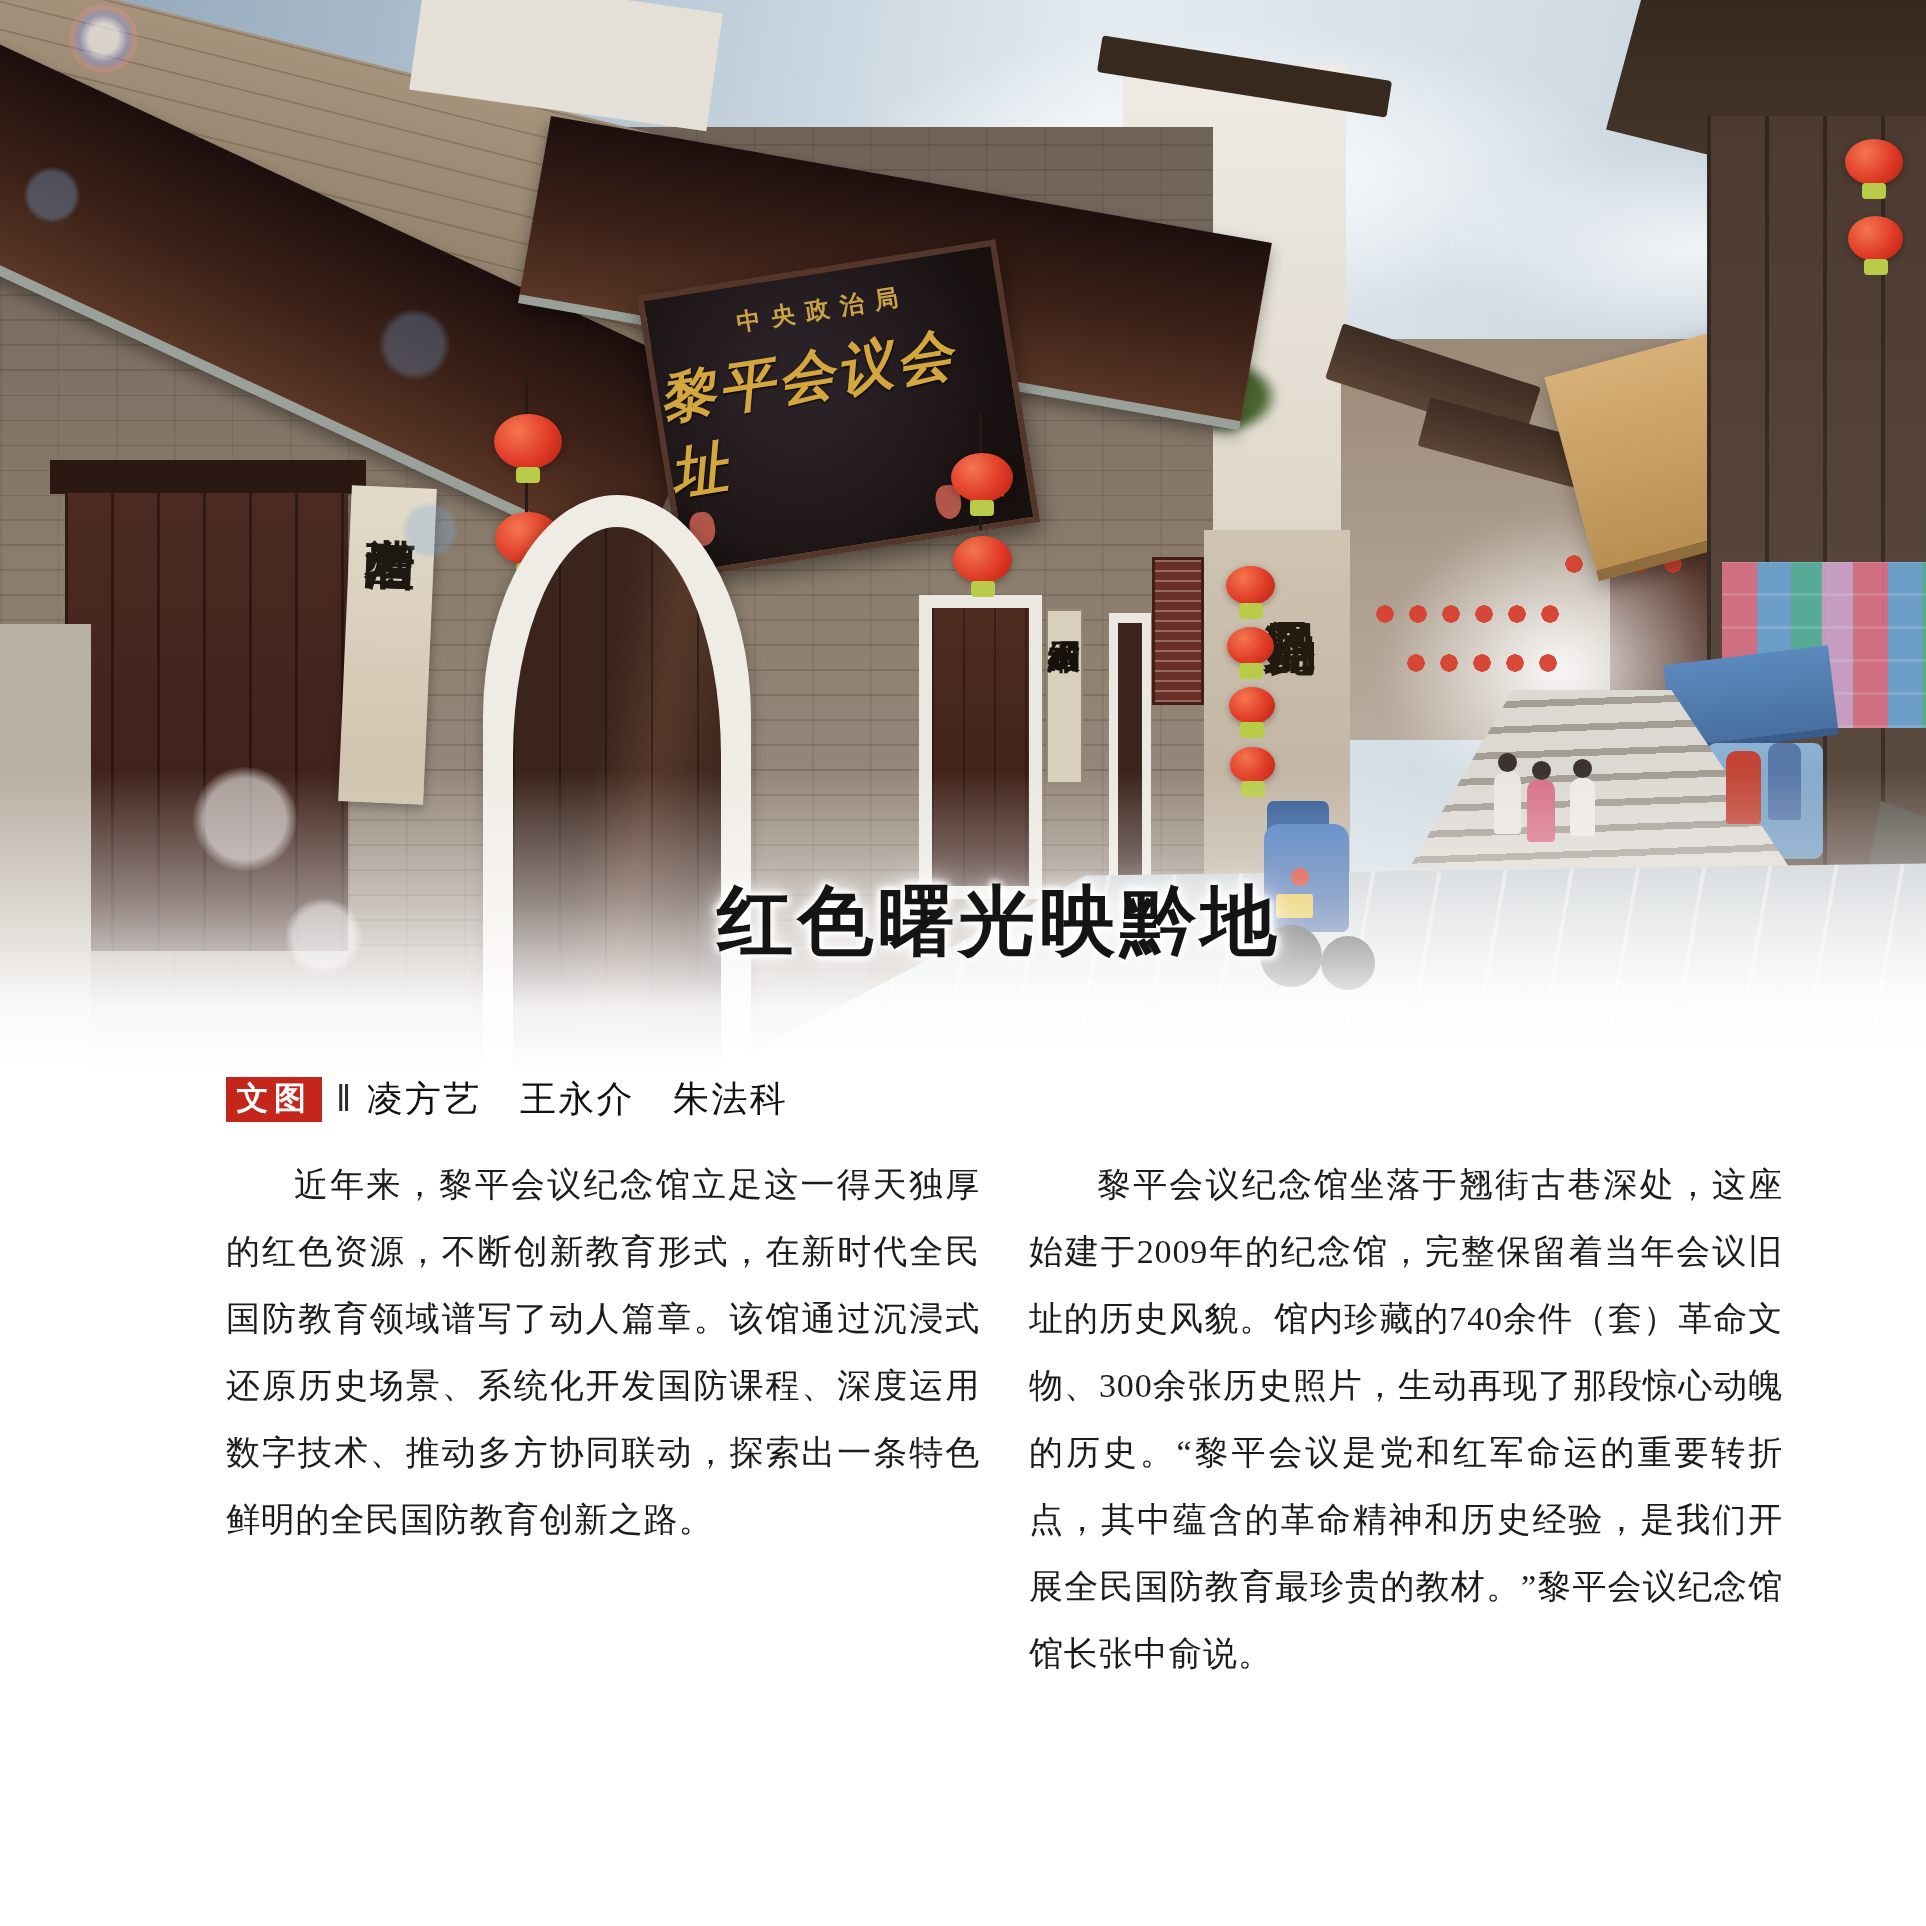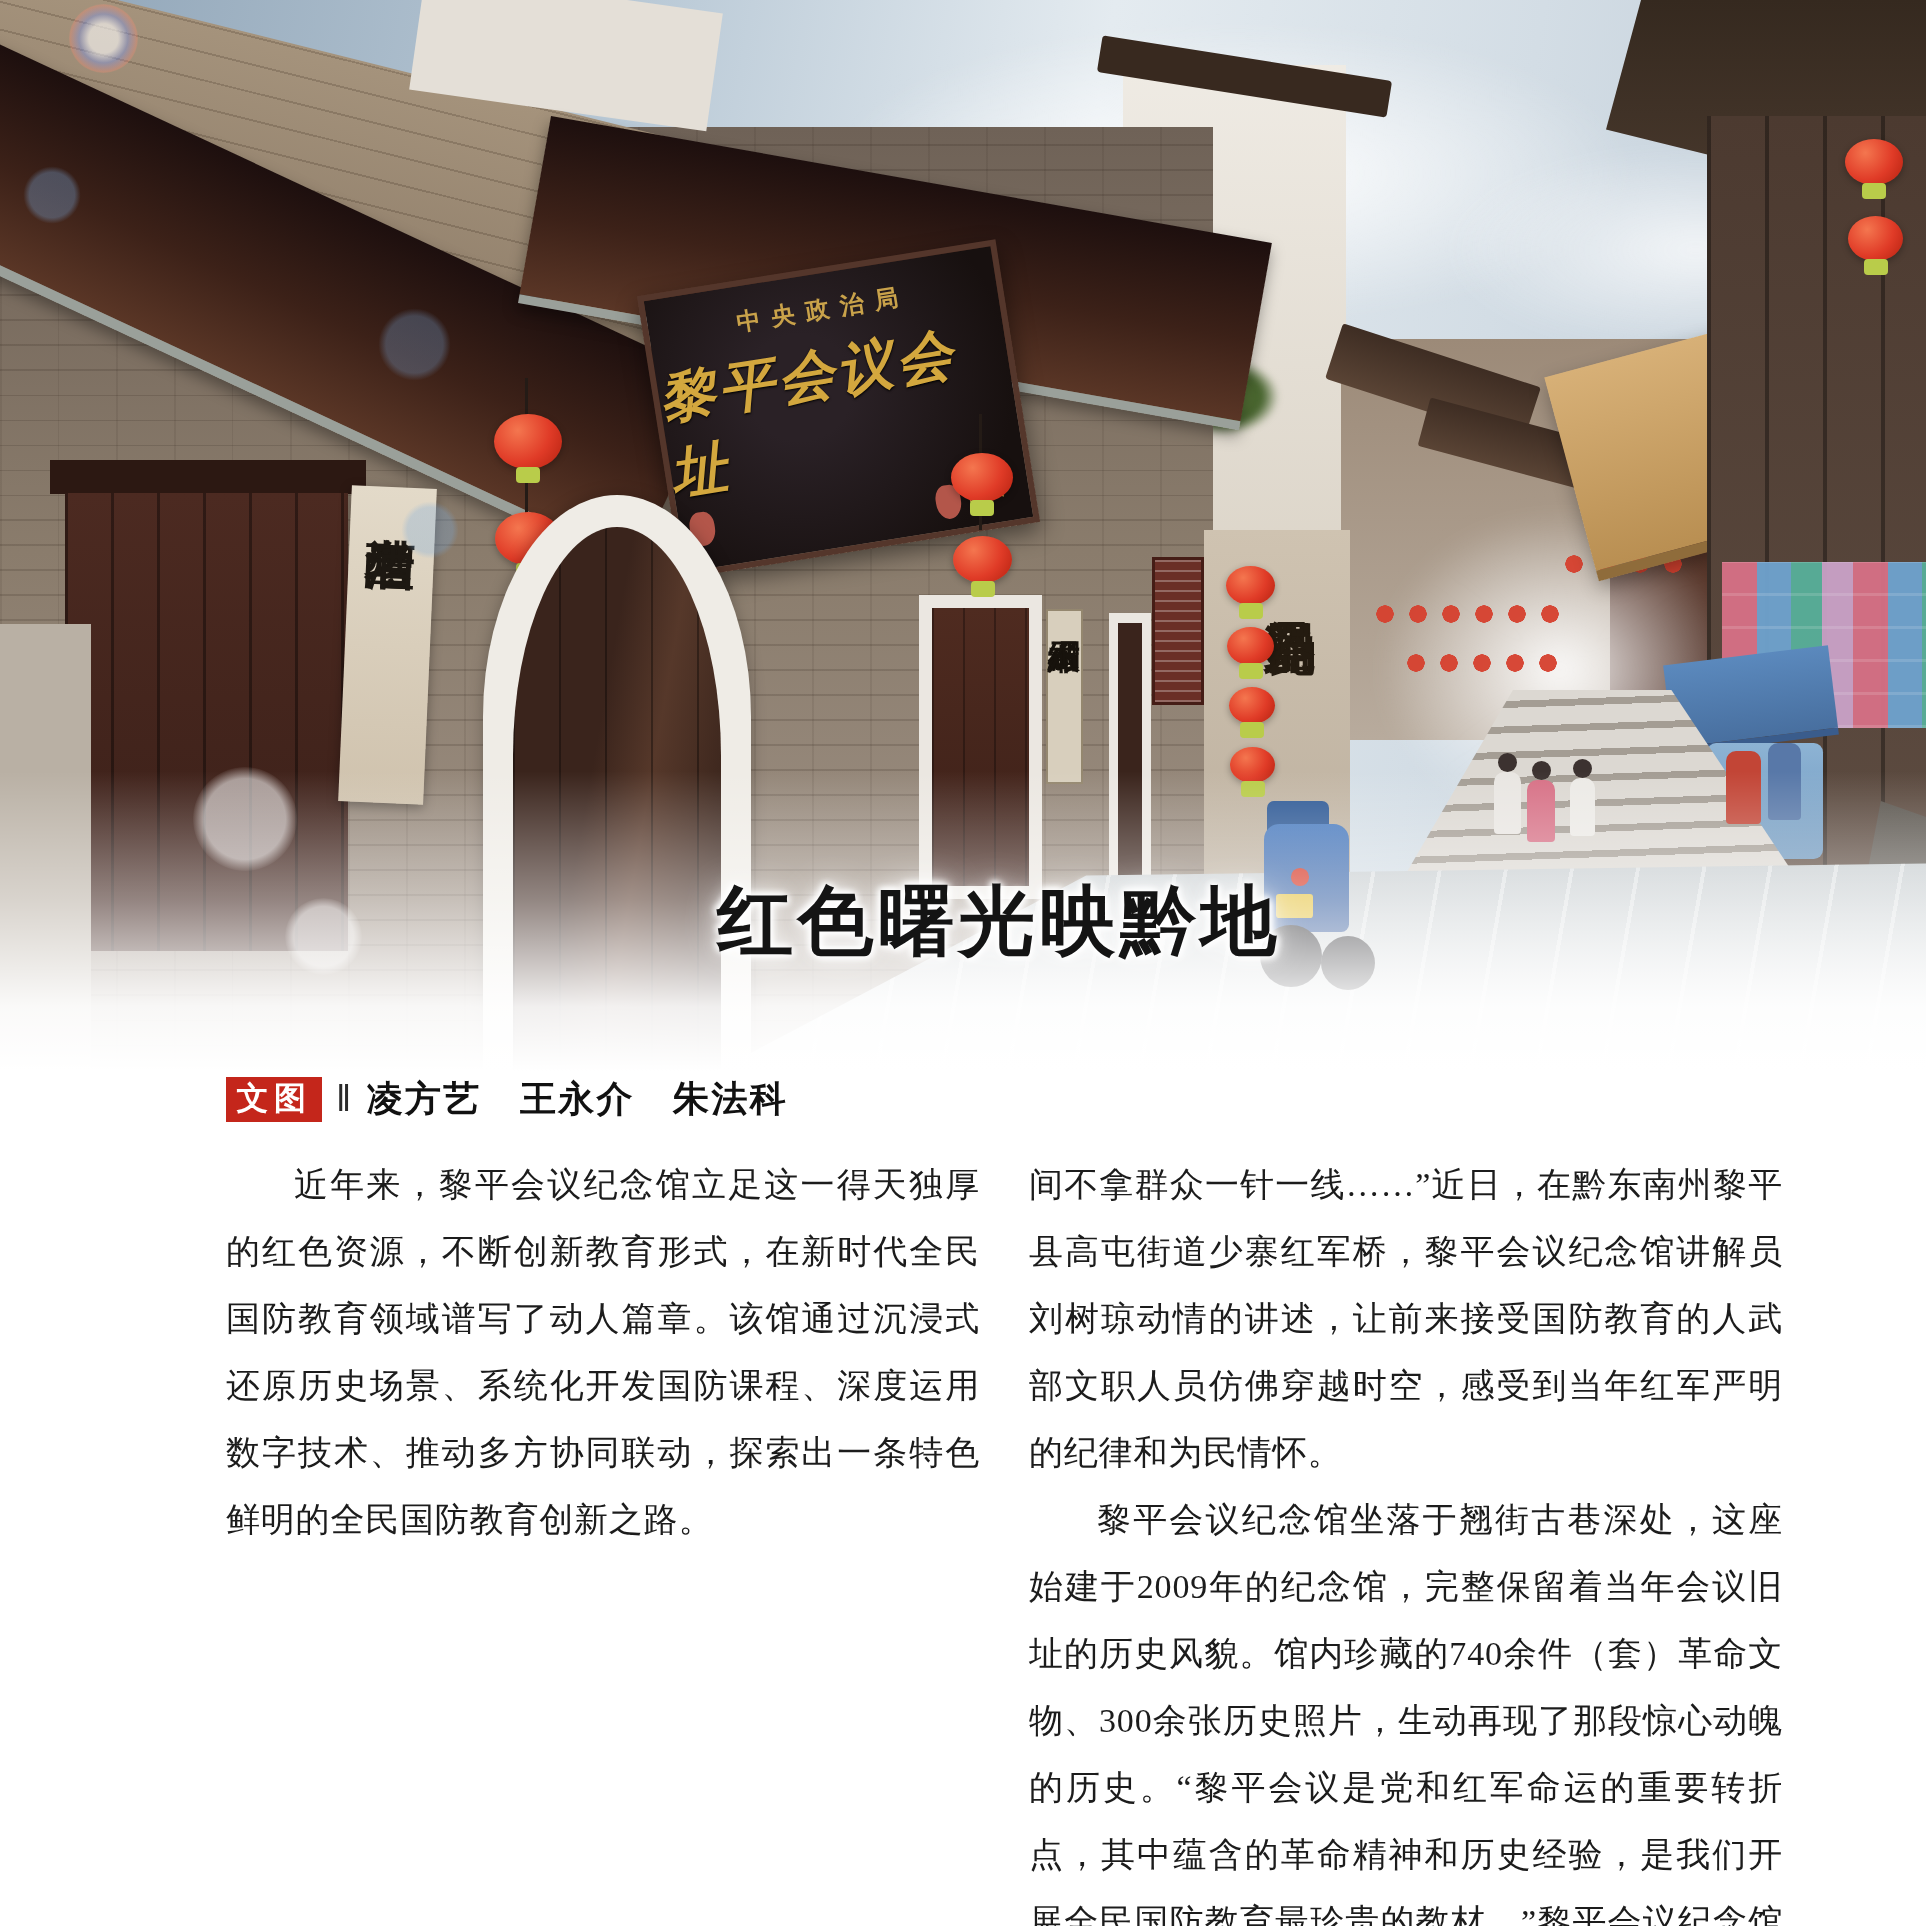--- a/index.html
+++ b/index.html
@@ -97,21 +97,21 @@
       background:linear-gradient(180deg, rgba(255,255,255,0) 72%, rgba(255,255,255,.45) 84%, rgba(255,255,255,.93) 94%, #fff 100%);}
   .hero-title{left:717px;top:871px;font-family:"Liberation Sans","DejaVu Sans",sans-serif;
       font-size:76px;font-weight:900;letter-spacing:4.6px;color:#141414;white-space:nowrap;
       text-shadow:0 0 8.5px #fff,0 0 17px #fff,2.3px 2.3px 6.2px rgba(255,255,255,.95),-2.3px -2.3px 6.2px rgba(255,255,255,.95),0 0 35px rgba(255,255,255,.9);}
 
   
   .byline{position:absolute;left:226px;top:1076px;display:flex;align-items:center;height:46px;}
   .bybadge{width:96px;height:45px;background:#c4261b;color:#fff;display:flex;align-items:center;justify-content:center;
       font-family:"Liberation Sans","DejaVu Sans",sans-serif;font-size:32px;font-weight:bold;letter-spacing:5.4px;}
   .bysep{font-size:37px;color:#2a2a2a;margin:0 15.4px 0 14px;font-family:"Liberation Sans",sans-serif;}
-  .byauthors{font-family:"Liberation Sans","DejaVu Sans",sans-serif;font-size:36px;font-weight:bold;letter-spacing:2.3px;color:#111;}
+  .byauthors{font-family:"Liberation Sans","DejaVu Sans",sans-serif;font-size:36px;font-weight:normal;letter-spacing:2.3px;color:#111;}
 
   
   .col{position:absolute;top:1151px;width:754px;font-size:34px;line-height:67px;text-align:justify;
        letter-spacing:0.8px;color:#1c1c1c;}
   .col-left{left:226px;}
   .col-right{left:1029px;}
   .col p{margin:0;text-indent:2em;}
   .col p.noindent{text-indent:0;}
 </style>
 </head>
@@ -233,19 +233,18 @@
     <span class="bysep">‖</span>
     <span class="byauthors">凌方艺　王永介　朱法科</span>
   </div>
 
   <div class="col col-left">
     <p>近年来，黎平会议纪念馆立足这一得天独厚的红色资源，不断创新教育形式，在新时代全民国防教育领域谱写了动人篇章。该馆通过沉浸式还原历史场景、系统化开发国防课程、深度运用数字技术、推动多方协同联动，探索出一条特色鲜明的全民国防教育创新之路。</p>
 
   </div>
 
   <div class="col col-right">
-    <p class="noindent">间不拿群众一针一线……”近日，在黔东南州黎平县高屯街道少寨红军桥，黎平会议纪念馆讲解员刘树琼动情的讲述，让前来接受国防教育的人武部文职人员仿佛穿越时空，感受到当年红军严明的纪律和为民情怀。</p>
     <p>黎平会议纪念馆坐落于翘街古巷深处，这座始建于2009年的纪念馆，完整保留着当年会议旧址的历史风貌。馆内珍藏的740余件（套）革命文物、300余张历史照片，生动再现了那段惊心动魄的历史。“黎平会议是党和红军命运的重要转折点，其中蕴含的革命精神和历史经验，是我们开展全民国防教育最珍贵的教材。”黎平会议纪念馆馆长张中俞说。</p>
 
   </div>
 
 </div>
 
 
 </body></html>

